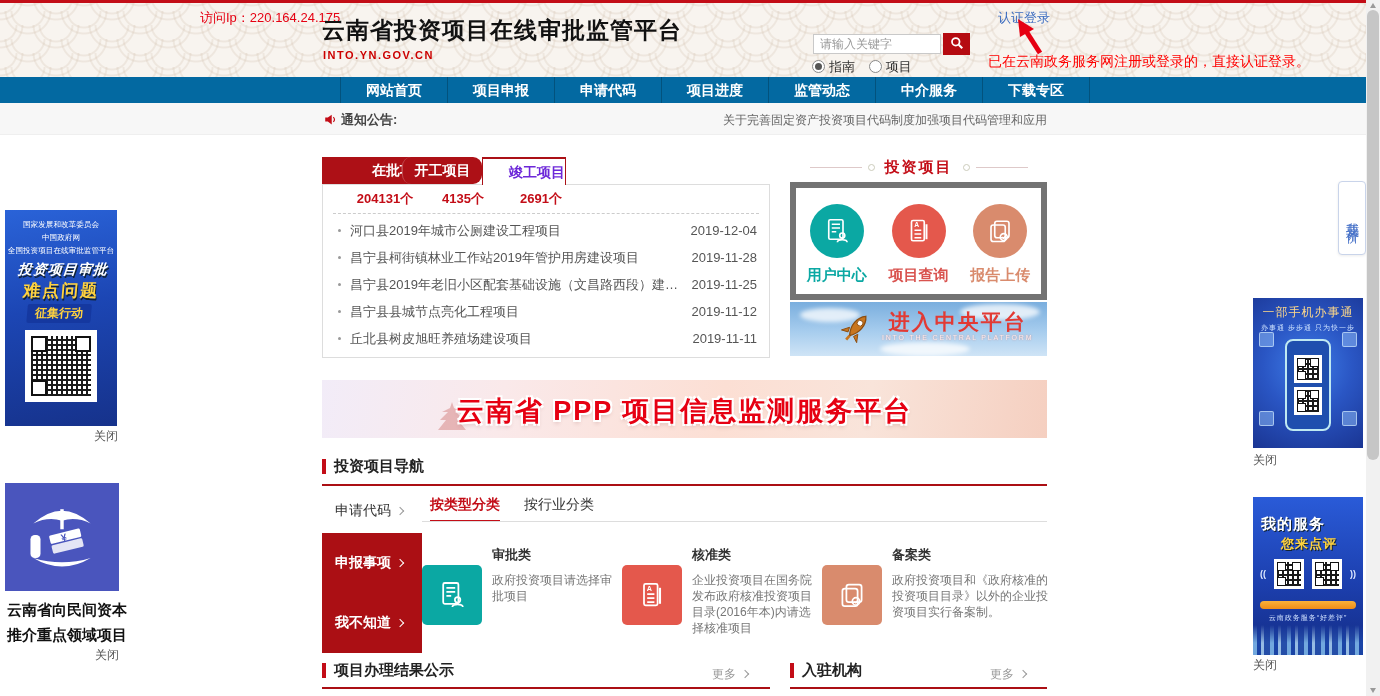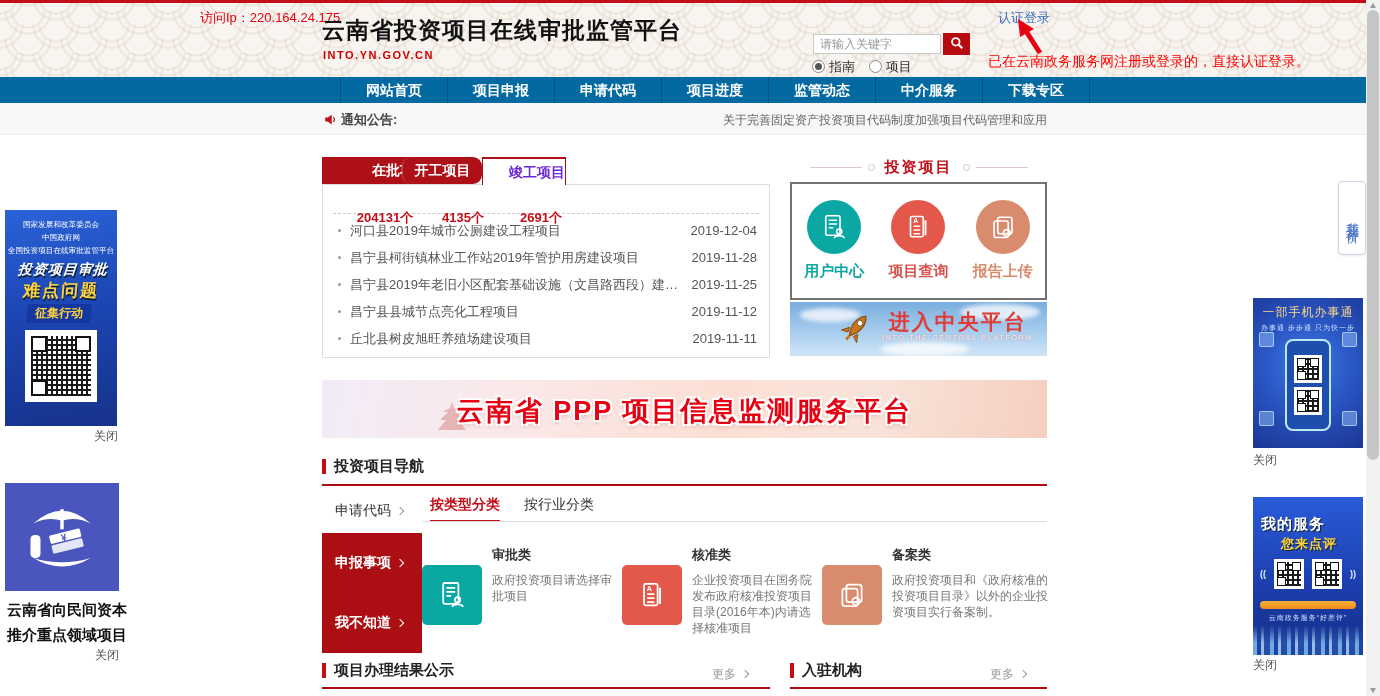--- a/index.html
+++ b/index.html
@@ -46,33 +46,33 @@
   #noticeheadline{right:333px;top:9px;font-size:12px;color:#666;cursor:pointer;}
 
   
   .tab{position:absolute;top:0;height:27px;line-height:27px;text-align:center;font-size:14px;font-weight:bold;cursor:pointer;}
   #statstabs{left:322px;top:157px;width:448px;height:27px;}
   .tab.red{background:#ad1016;color:#fff;}
   .tab.active{background:#fff;color:#6d28d9;border:1px solid #ab1016;border-top-width:2px;border-bottom:none;
     box-sizing:border-box;z-index:2;text-align:right;}
   #statsbox{left:322px;top:184px;width:448px;height:174px;border:1px solid #ddd;background:#fff;box-sizing:border-box;}
   #counts{position:absolute;left:10px;right:10px;top:0;height:28px;border-bottom:1px dashed #ccc;}
-  .count{position:absolute;top:0;width:80px;text-align:center;line-height:28px;color:#c30d17;font-size:13px;font-weight:bold;margin-top:19px;}
+  .count{position:absolute;top:0;width:80px;text-align:center;line-height:28px;color:#c30d17;font-size:13px;font-weight:bold;}
   #projlist{position:absolute;left:12px;right:12px;top:32px;}
   .projrow{height:27px;line-height:27px;font-size:13px;color:#555;display:flex;align-items:center;cursor:pointer;}
   .dot{width:3px;height:3px;background:#999;border-radius:50%;margin:0 9px 0 3px;flex:0 0 auto;}
   .projtitle{flex:1;white-space:nowrap;overflow:hidden;text-overflow:ellipsis;}
   .projdate{color:#555;margin-left:10px;}
 
   
   #investhead{left:790px;top:158px;width:257px;height:18px;display:flex;align-items:center;justify-content:center;}
   .hline{height:1px;background:#dec9c9;width:52px;}
   .hdot{width:5px;height:5px;border:1px solid #ccb;border-radius:50%;margin:0 6px;background:#fff;}
   #investtitle{color:#c30d17;font-size:15px;font-weight:bold;letter-spacing:2px;margin:0 4px;}
-  #shortcuts{left:790px;top:182px;width:257px;height:118px;background:#fff;border:2px solid #737373;box-sizing:border-box;display:flex;justify-content:center;}
+  #shortcuts{left:790px;top:182px;width:257px;height:118px;background:#fff;border:6px solid #737373;box-sizing:border-box;display:flex;justify-content:center;}
   .shortcut{flex:1;text-align:center;cursor:pointer;}
   .circle{width:54px;height:54px;border-radius:50%;margin:16px auto 8px;display:flex;align-items:center;justify-content:center;}
   .c-teal{background:#0ba8a3;} .c-red{background:#e4584c;} .c-salmon{background:#d98b6d;}
   .sclabel{font-size:15px;font-weight:bold;}
   .t-teal{color:#0ba8a3;} .t-red{color:#d9534f;} .t-salmon{color:#d98b6d;}
   #centralbanner{left:790px;top:302px;width:257px;height:54px;cursor:pointer;overflow:hidden;
     background:linear-gradient(180deg,#79add f0,#bcd9f2);
     background:linear-gradient(180deg,#7aaede 0%,#a7cdee 55%,#cfe4f6 100%);}
   .cloud{position:absolute;background:rgba(255,255,255,.75);border-radius:50%;filter:blur(2px);}
   #cbtext{position:absolute;left:92px;top:8px;text-align:center;}

